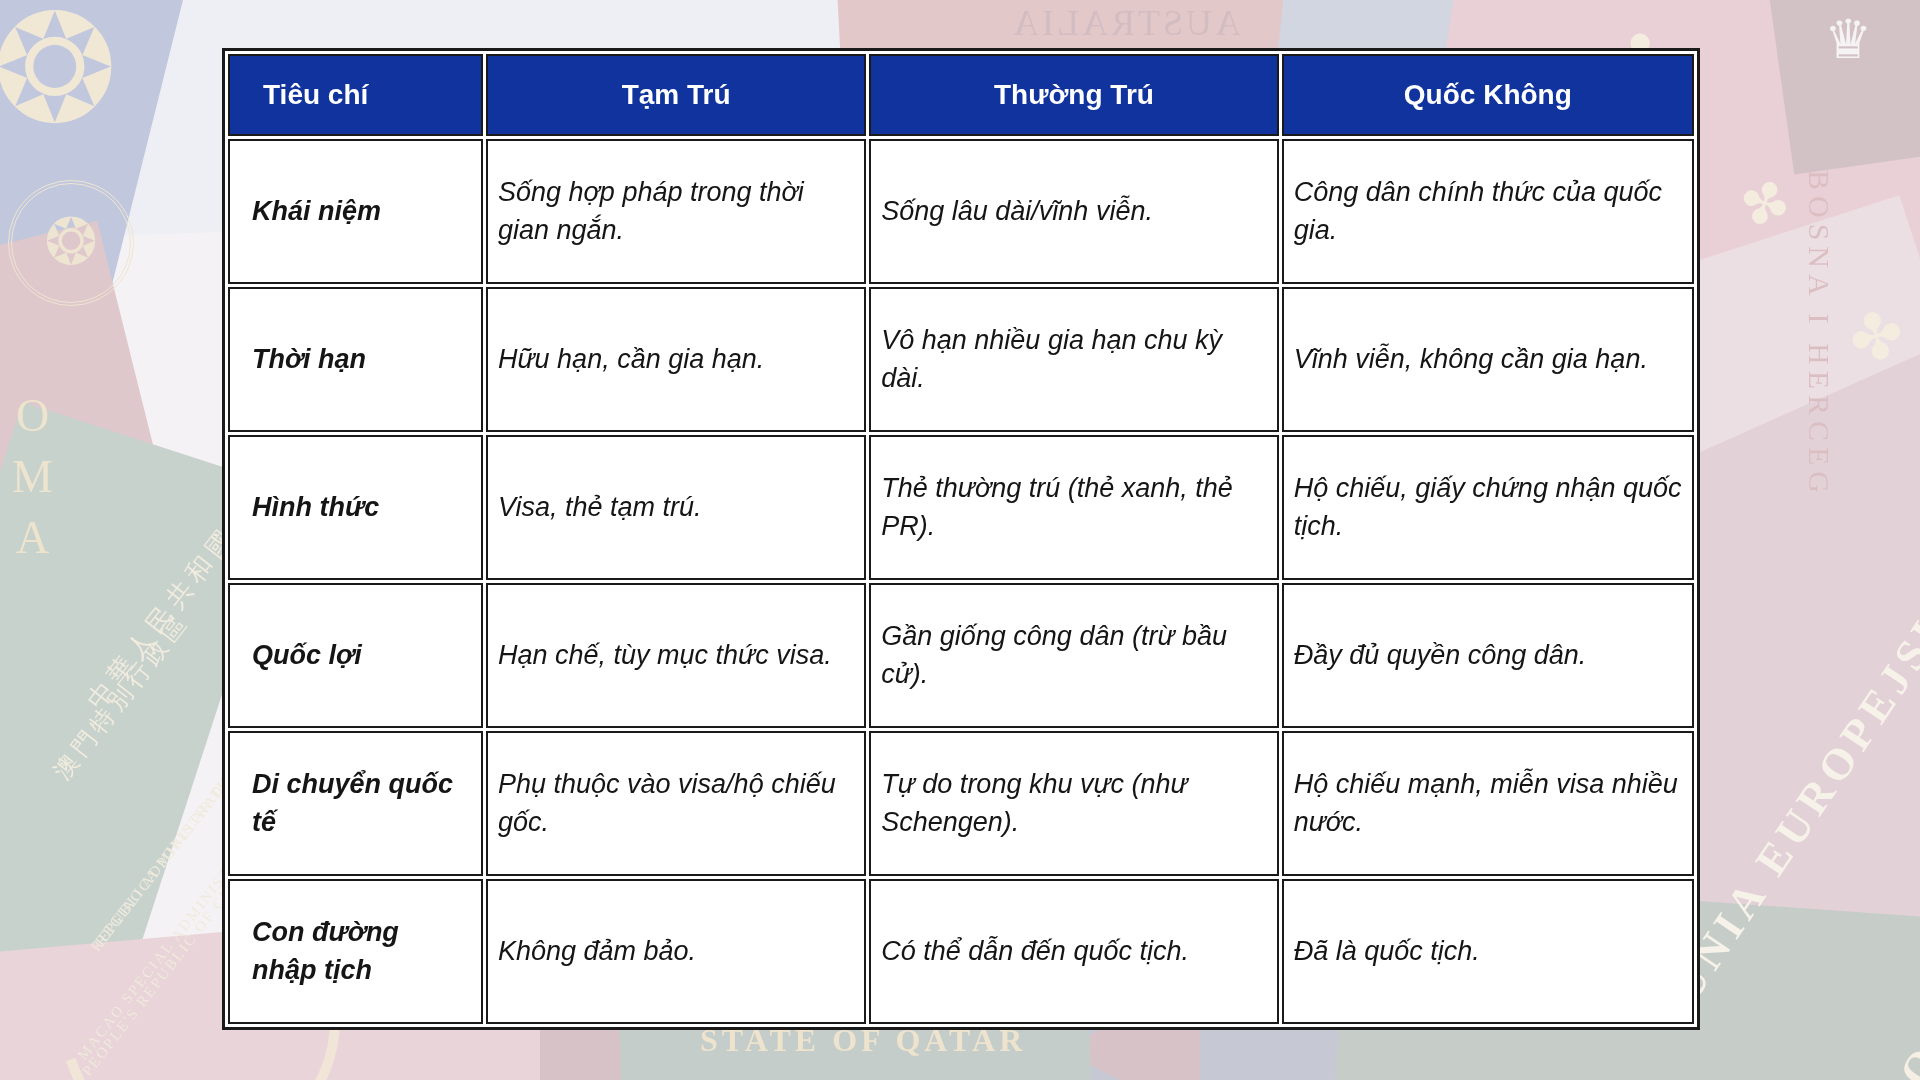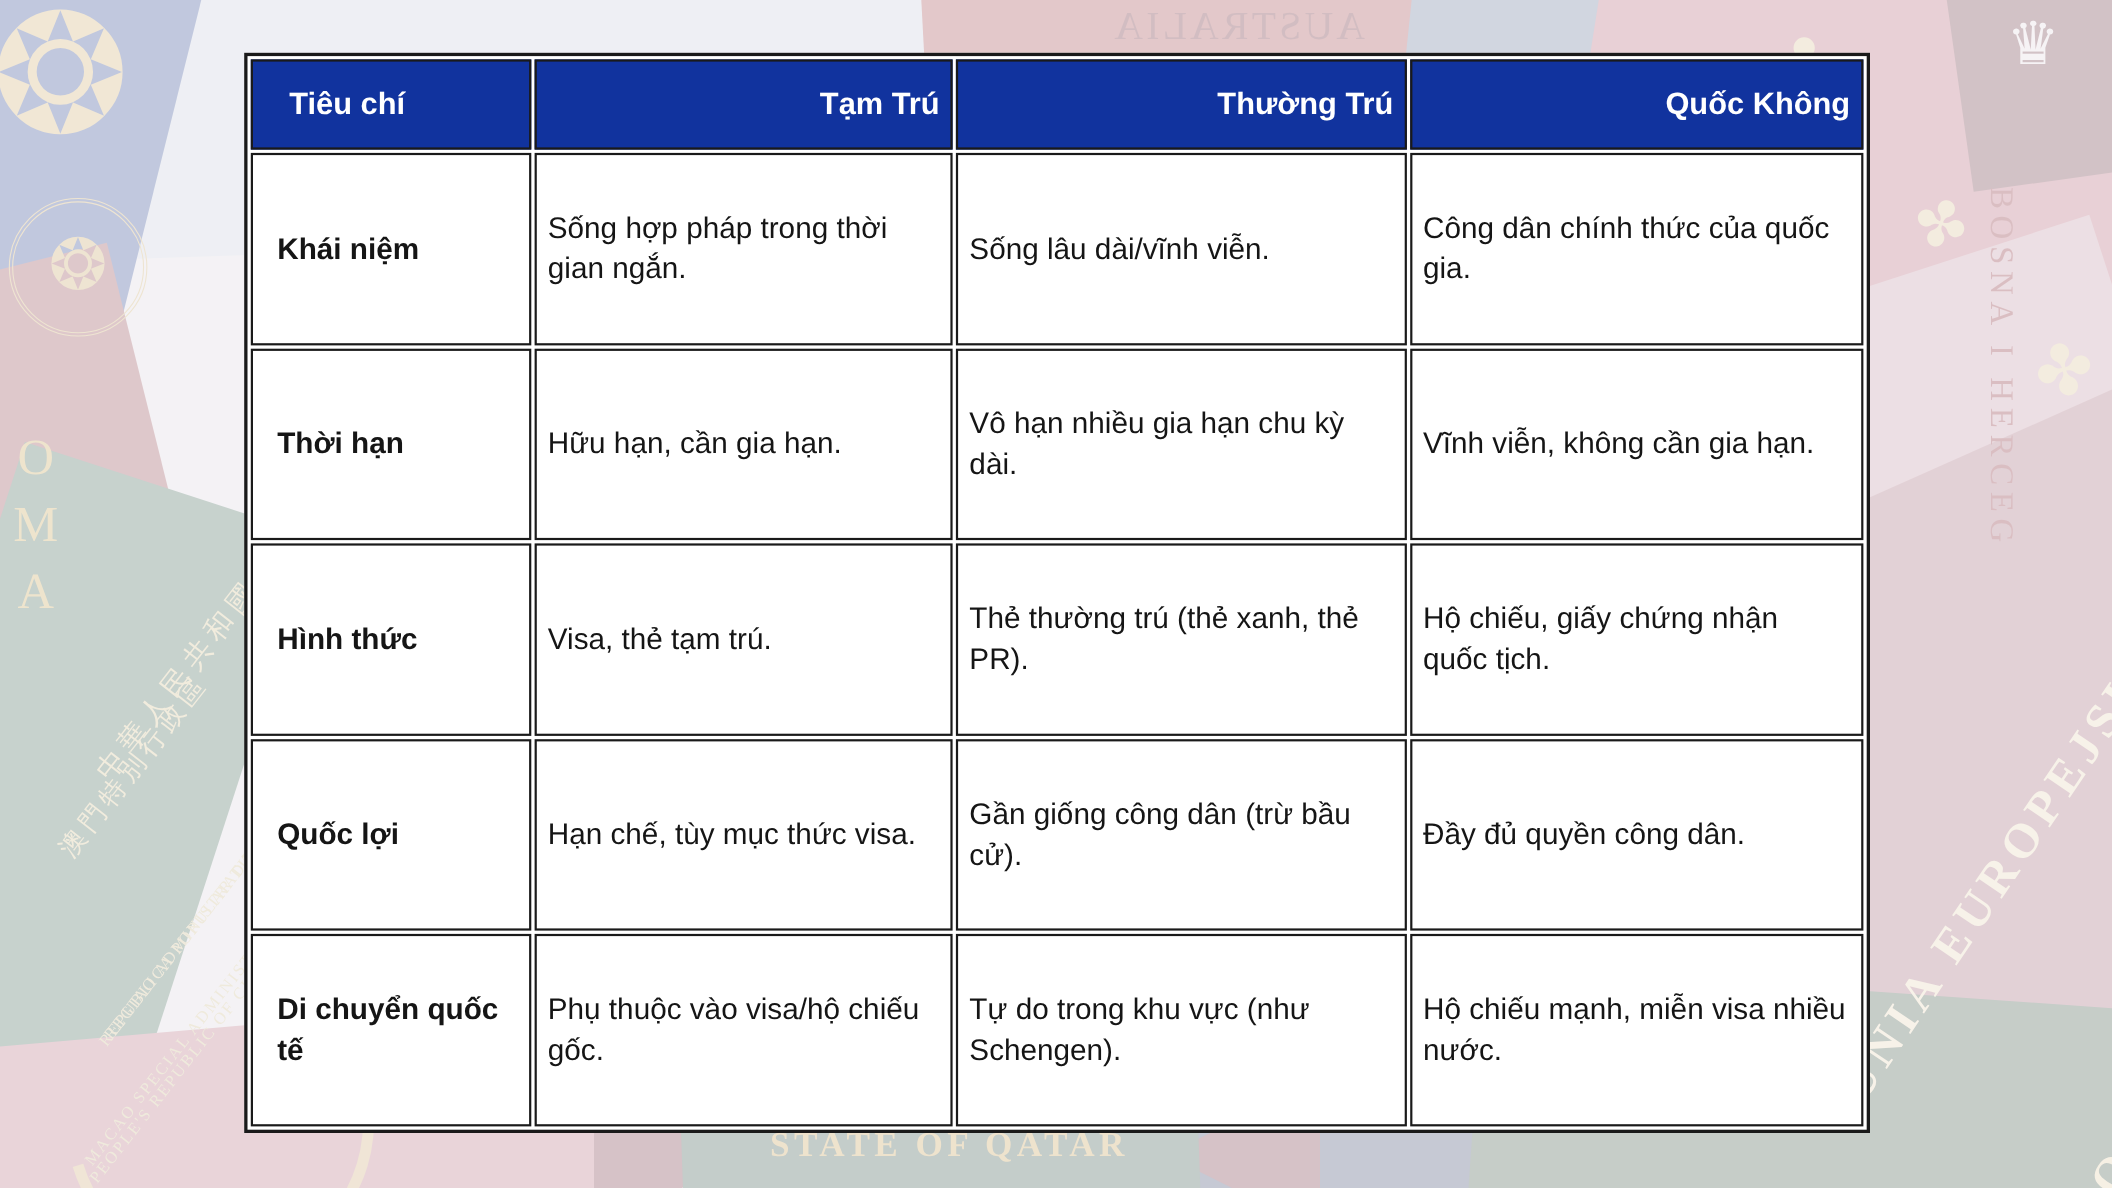--- a/index.html
+++ b/index.html
@@ -45,25 +45,25 @@
     background:#ffffff;border:3px solid var(--border,#1a1a1a);
   }
   table.cmp th,table.cmp td{
     border:2px solid var(--border,#1a1a1a);
     vertical-align:middle;background:#ffffff;
     font-size:27px;line-height:1.38;color:var(--body-text,#151515);
     padding:6px 10px;text-align:left;overflow:hidden;
   }
   table.cmp thead th{
     background:var(--header-bg,#11339e);color:var(--header-text,#ffffff);
-    font-weight:bold;font-size:28px;text-align:right;height:66px;
+    font-weight:bold;font-size:28px;text-align:center;height:66px;
   }
   table.cmp thead th.first{text-align:left;padding-left:33px;}
   table.cmp tbody th{font-weight:bold;padding-left:22px;padding-right:12px;}
-  table.cmp tbody tr{height:126px;}
+  table.cmp tbody tr{height:126px;font-style:italic;}
 </style>
 </head>
 <body>
 
 <div class="stage" style="--header-bg: #11339E; --header-text: #FFFFFF; --border: #1A1A1A; --body-text: #151515;">
 
   <div class="bg">
     <div class="tile t-lightblue-top"></div>
     <div class="tile t-red-aus"></div>
     <div class="tile t-steel-top"></div>
@@ -145,16 +145,22 @@
           <td>Hạn chế, tùy mục thức visa.</td>
           <td>Gần giống công dân (trừ bầu cử).</td>
           <td>Đầy đủ quyền công dân.</td>
         </tr>
         <tr>
           <th scope="row">Di chuyển quốc tế</th>
           <td>Phụ thuộc vào visa/hộ chiếu gốc.</td>
           <td>Tự do trong khu vực (như Schengen).</td>
           <td>Hộ chiếu mạnh, miễn visa nhiều nước.</td>
         </tr>
+        <tr>
+          <th scope="row">Con đường nhập tịch</th>
+          <td>Không đảm bảo.</td>
+          <td>Có thể dẫn đến quốc tịch.</td>
+          <td>Đã là quốc tịch.</td>
+        </tr>
       </tbody>
   </table>
 
 </div>
 
 </body></html>

